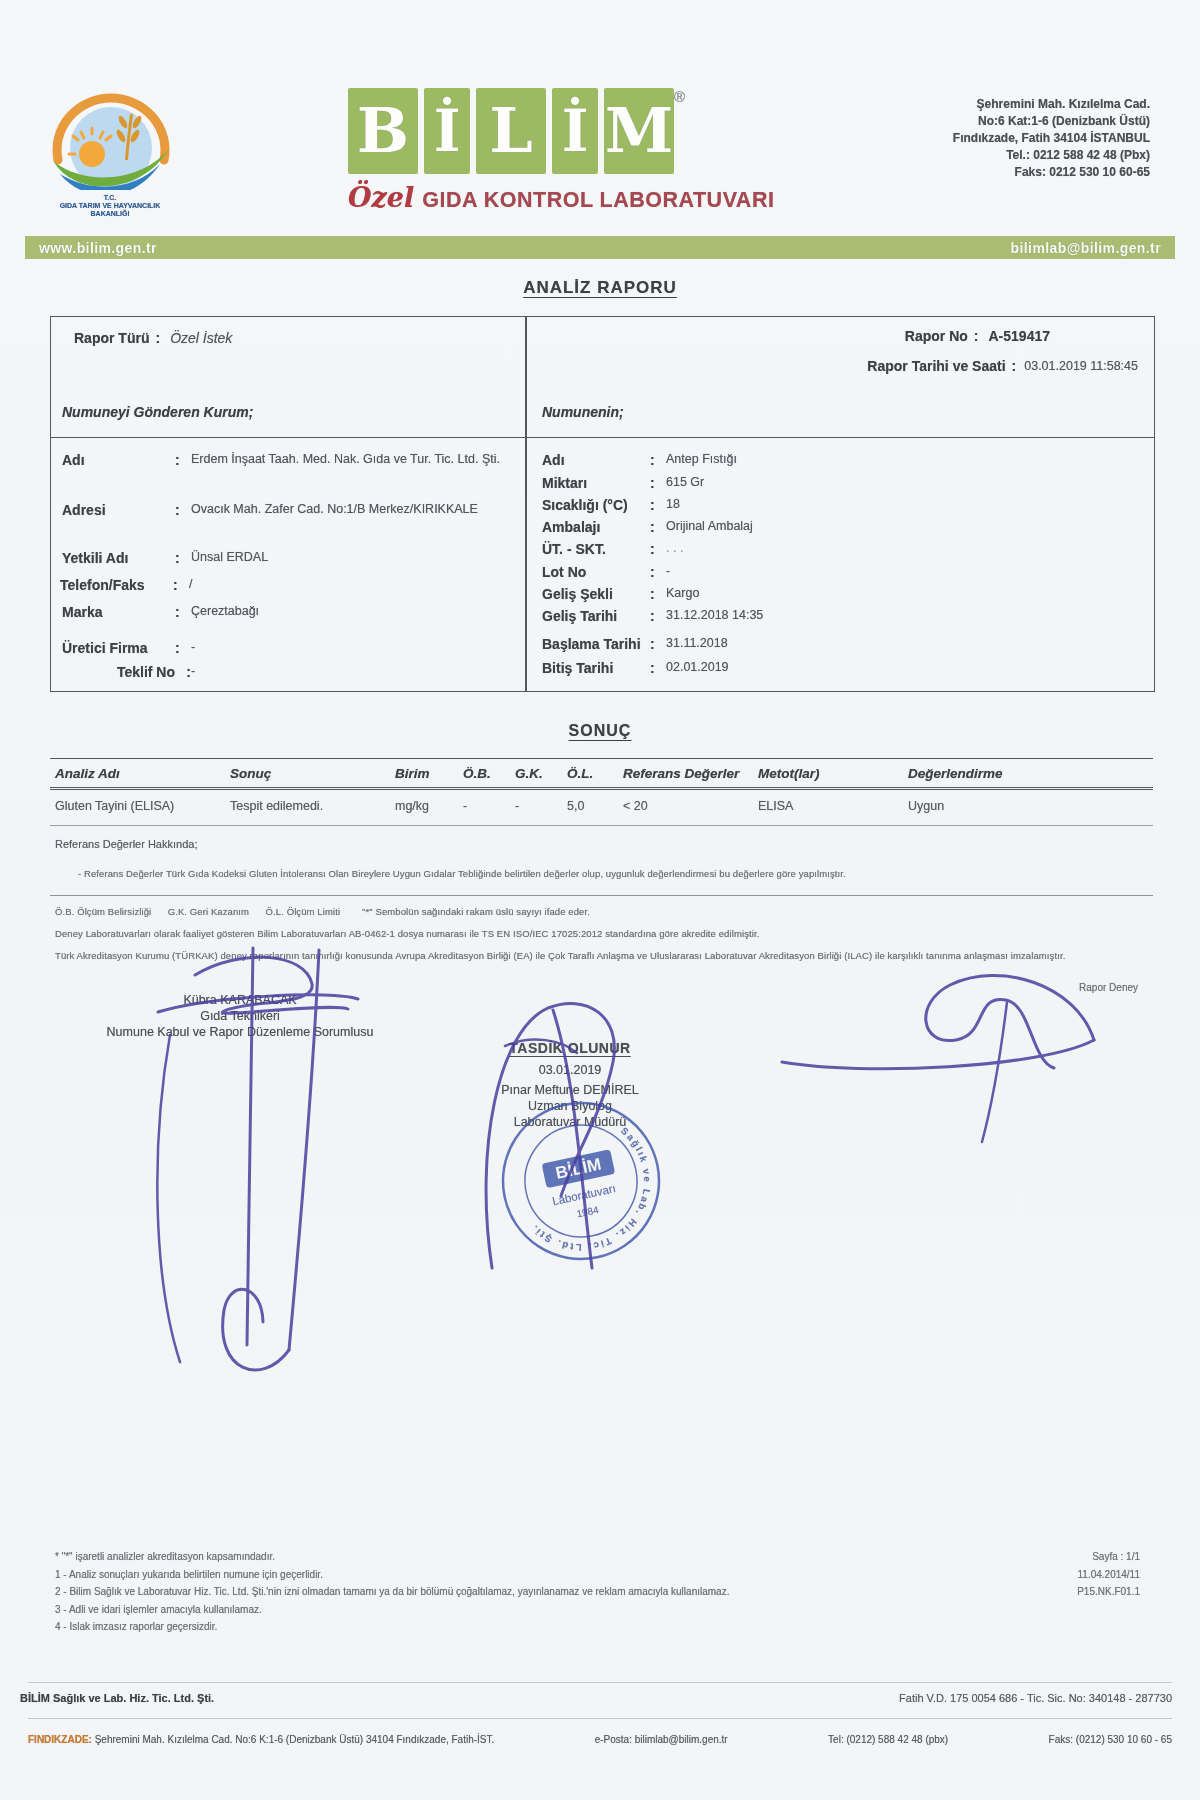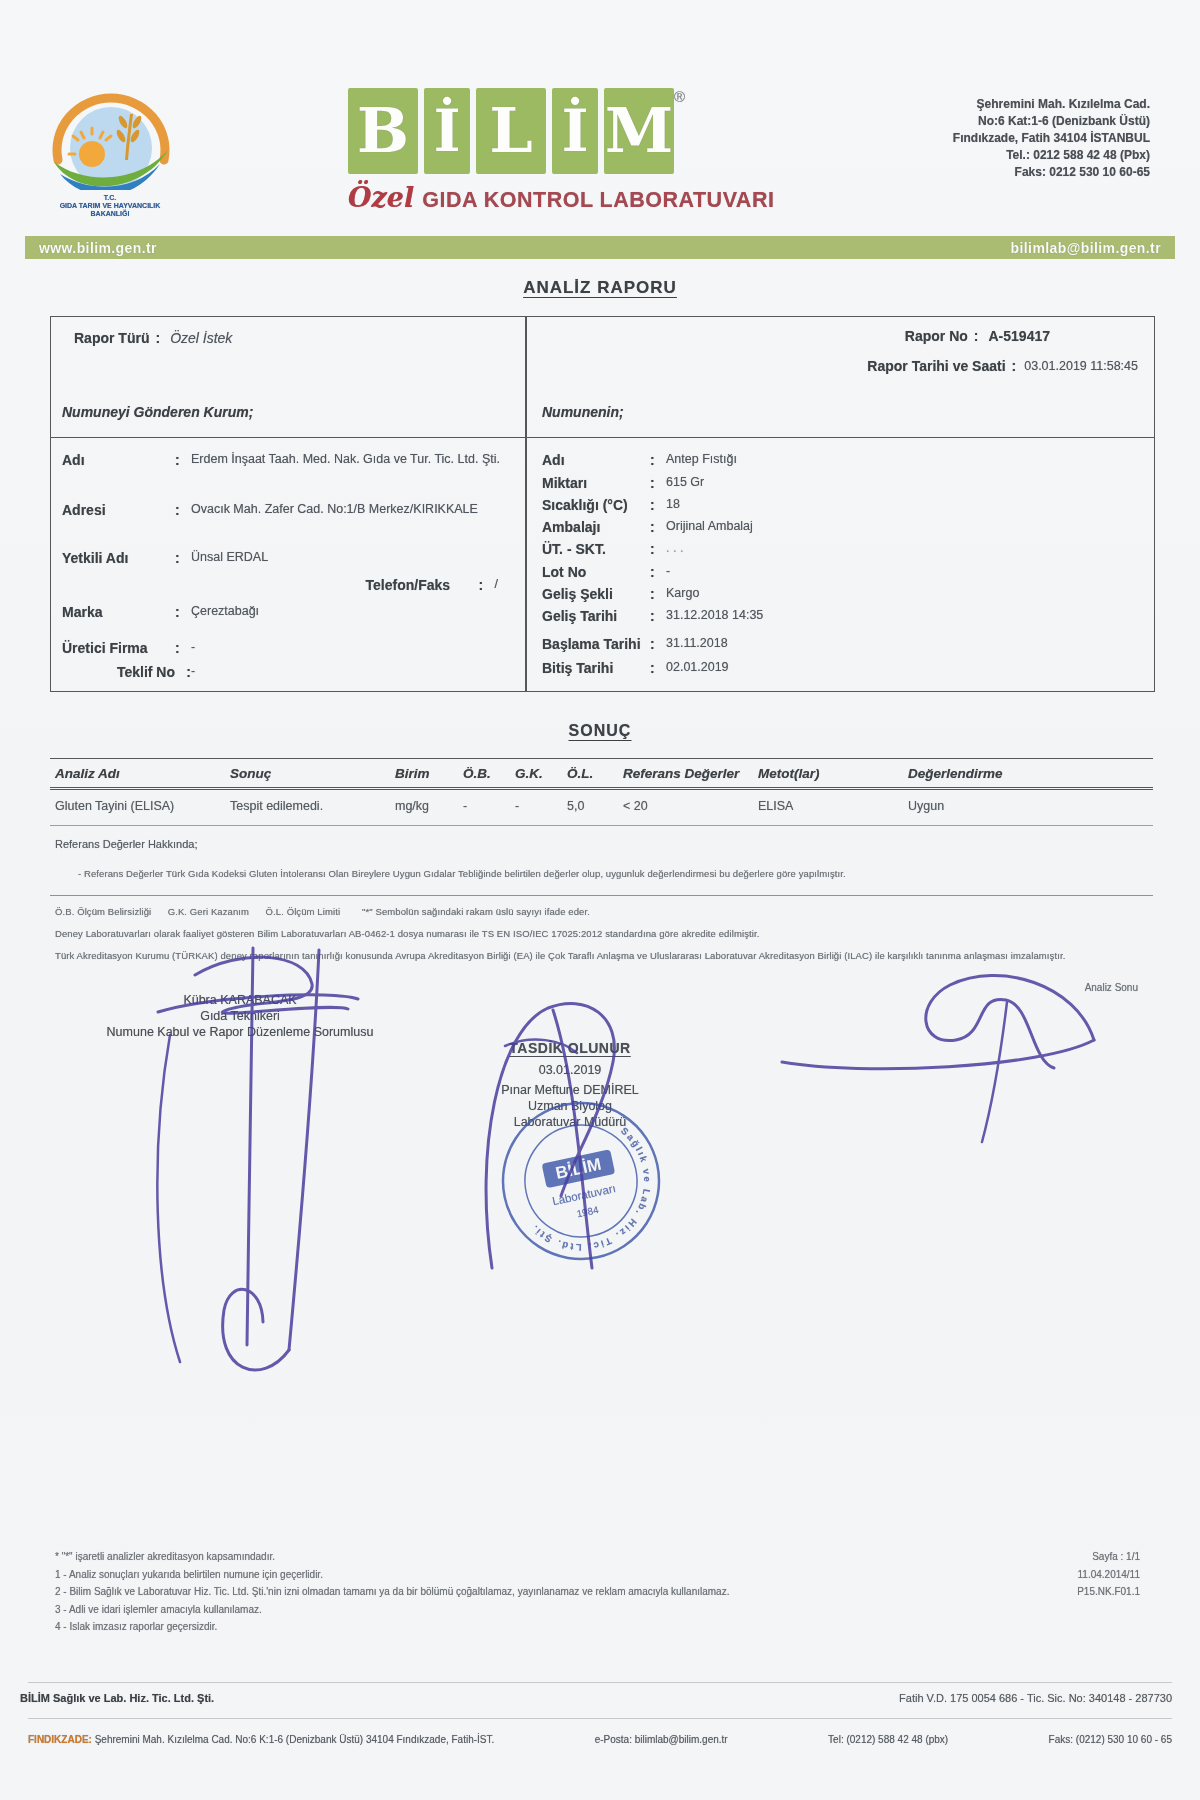--- a/index.html
+++ b/index.html
@@ -152,21 +152,21 @@
   <div class="abs frow" style="left:62px;top:502px;width:450px;">
     <span class="l" style="width:113px;">Adresi</span>
     <span class="c" style="width:16px;">:</span>
     <span class="v" style="font-size:12.5px;">Ovacık Mah. Zafer Cad. No:1/B Merkez/KIRIKKALE</span>
   </div>
   <div class="abs frow" style="left:62px;top:550px;width:450px;">
     <span class="l" style="width:113px;">Yetkili Adı</span>
     <span class="c" style="width:16px;">:</span>
     <span class="v" style="font-size:12.5px;">Ünsal ERDAL</span>
   </div>
-  <div class="abs frow" style="left:48px;top:577px;width:450px;justify-content:flex-end;">
+  <div class="abs frow" style="left:60px;top:577px;width:450px;">
     <span class="l" style="width:113px;">Telefon/Faks</span>
     <span class="c" style="width:16px;">:</span>
     <span class="v" style="font-size:12.5px;">/</span>
   </div>
   <div class="abs frow" style="left:62px;top:604px;width:450px;">
     <span class="l" style="width:113px;">Marka</span>
     <span class="c" style="width:16px;">:</span>
     <span class="v" style="font-size:12.5px;">Çereztabağı</span>
   </div>
   <div class="abs frow" style="left:62px;top:640px;width:450px;">
@@ -258,21 +258,21 @@
     </div>
   </div>
 
   <div class="abs" style="left:55px;top:838px;font-size:11px;color:#565c63;">Referans Değerler Hakkında;</div>
   <div class="abs tiny" style="left:78px;top:868px;width:1060px;">- Referans Değerler Türk Gıda Kodeksi Gluten İntoleransı Olan Bireylere Uygun Gıdalar Tebliğinde belirtilen değerler olup, uygunluk değerlendirmesi bu değerlere göre yapılmıştır.</div>
   <div class="abs hline" style="left:50px;right:47px;top:895px;background:#8d9399;"></div>
 
   <div class="abs tiny pre" style="left:55px;top:906px;width:1080px;">Ö.B. Ölçüm Belirsizliği      G.K. Geri Kazanım      Ö.L. Ölçüm Limiti        "*" Sembolün sağındaki rakam üslü sayıyı ifade eder.</div>
   <div class="abs tiny" style="left:55px;top:928px;width:1080px;">Deney Laboratuvarları olarak faaliyet gösteren Bilim Laboratuvarları AB-0462-1 dosya numarası ile TS EN ISO/IEC 17025:2012 standardına göre akredite edilmiştir.</div>
   <div class="abs tiny" style="left:55px;top:948px;width:1085px;line-height:15px;">Türk Akreditasyon Kurumu (TÜRKAK) deney raporlarının tanınırlığı konusunda Avrupa Akreditasyon Birliği (EA) ile Çok Taraflı Anlaşma ve Uluslararası Laboratuvar Akreditasyon Birliği (ILAC) ile karşılıklı tanınma anlaşması imzalamıştır.</div>
-  <div class="abs" style="right:62px;top:982px;font-size:10px;color:#6d737a;">Analiz Sonu</div>
+  <div class="abs" style="right:62px;top:982px;font-size:10px;color:#6d737a;">Rapor Deney</div>
 
   <div class="abs sig-name" style="left:70px;top:992px;width:340px;">
     <div>Kübra KARABACAK</div>
     <div>Gıda Teknikeri</div>
     <div>Numune Kabul ve Rapor Düzenleme Sorumlusu</div>
   </div>
 
 
   <div class="abs sig-name" style="left:420px;top:1040px;width:300px;">
     <div class="tasdik" style="margin-bottom:6px;">TASDİK OLUNUR</div>

